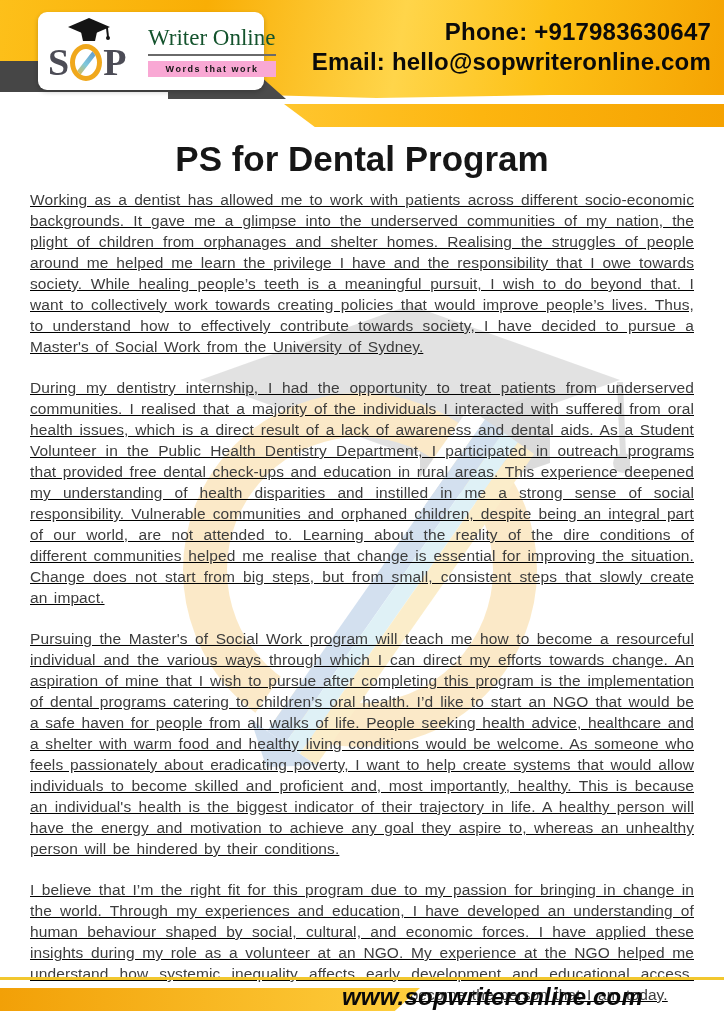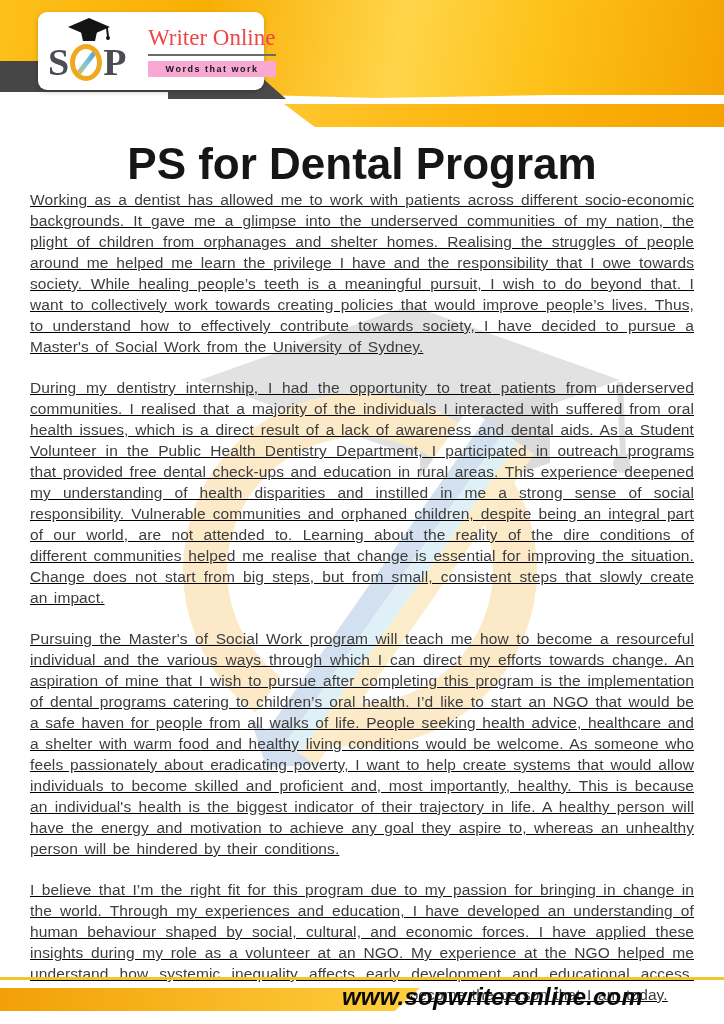--- a/index.html
+++ b/index.html
@@ -45,40 +45,40 @@
     margin:0 1px;position:relative;overflow:hidden;background:#fff;
   }
   .logo-pen{
     position:absolute;left:9px;top:-4px;width:5px;height:36px;
     background:linear-gradient(180deg,#5b8fc7 0%,#7ec8dd 55%,#f2b827 100%);
     transform:rotate(38deg);border-radius:2px;
   }
   .logo-cap{position:absolute;left:18px;top:-2px;z-index:2;}
   .logo-right{display:flex;flex-direction:column;justify-content:center;min-width:128px;}
   .brand-name{
-    font-family:"Liberation Serif",serif;font-size:23px;color:#ef4444;
+    font-family:"Liberation Serif",serif;font-size:23px;color:#14532d;
     border-bottom:2px solid #6a6a6a;padding-bottom:3px;white-space:nowrap;
   }
   .tagline-bar{
     margin-top:5px;background:#f9a8d4;color:#161616;font-size:9px;font-weight:700;
     letter-spacing:1.5px;text-align:center;padding:3px 4px;white-space:nowrap;
   }
   .contact{
     position:absolute;top:17px;right:13px;text-align:right;color:#0a0a0a;
     font-size:24px;font-weight:700;line-height:30px;letter-spacing:0.2px;z-index:6;
   }
 
   
   .watermark{position:absolute;left:150px;top:285px;width:480px;height:520px;opacity:.24;z-index:1;}
 
   
   .content{position:relative;z-index:2;padding:0 30px;}
   .doc-title{
     margin:150px 0 0 0;padding-top:0;text-align:center;
-    font-size:44px;font-weight:700;color:#161616;letter-spacing:0;
+    font-size:35px;font-weight:700;color:#161616;letter-spacing:0;
     position:absolute;left:0;right:0;top:-6px;margin:0;
   }
   .content{position:absolute;top:145px;left:0;right:0;}
   .paragraphs{margin-top:44px;text-decoration:underline;}
   .paragraphs p{
     margin:0 0 20px 0;text-align:justify;color:#3d3d3d;
     font-size:15.5px;line-height:21px;word-spacing:2px;letter-spacing:0.1px;
   }
 
   
@@ -121,20 +121,22 @@
             <span>P</span>
         </div>
       </div>
       <div class="logo-right">
         <div class="brand-name">Writer Online</div>
         <div class="tagline-bar">Words that work</div>
       </div>
     </div>
 
     <div class="contact">
+      <div>Phone: +917983630647</div>
+      <div>Email: hello@sopwriteronline.com</div>
     </div>
   </header>
 
   <svg class="watermark" viewBox="0 0 480 520">
     <polygon points="260,20 470,95 260,170 50,95" fill="#8a8a8a"></polygon>
     <polygon points="270,150 400,105 400,178 270,222" fill="#6b6b6b"></polygon>
     <line x1="470" y1="97" x2="473" y2="170" stroke="#7a7a7a" stroke-width="6"></line>
     <circle cx="473" cy="178" r="10" fill="#7a7a7a"></circle>
     <circle cx="210" cy="285" r="155" fill="none" stroke="#f0a81c" stroke-width="44"></circle>
     <g transform="rotate(35 240 300)">

